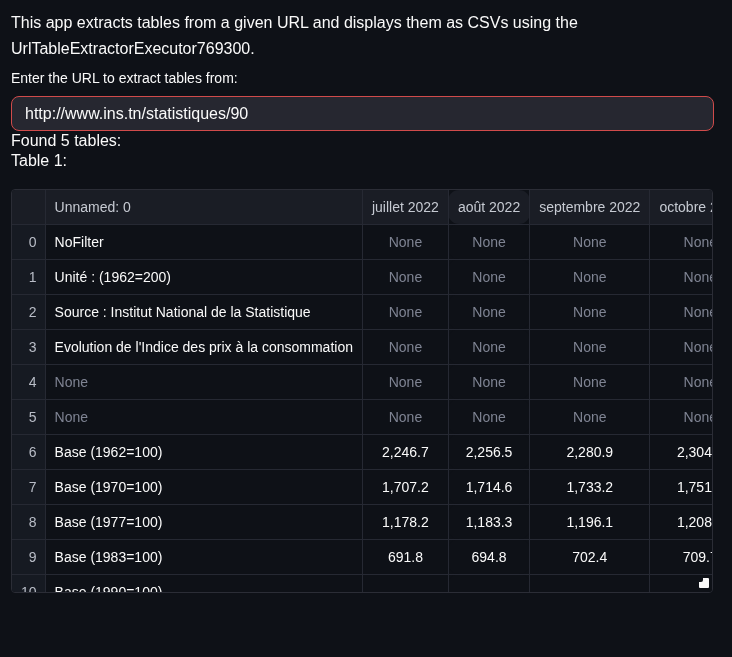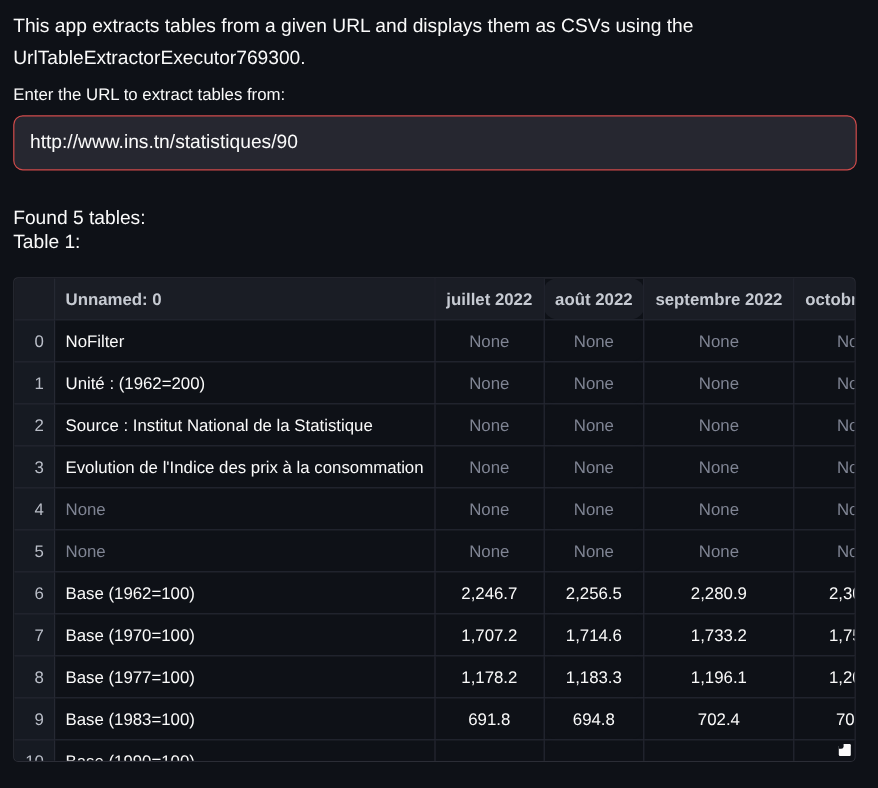--- a/index.html
+++ b/index.html
@@ -11,42 +11,42 @@
   html,body{width:732px;height:657px;overflow:hidden;}
   body{
     background:var(--background);
     font-family:"Liberation Sans","DejaVu Sans",sans-serif;
     color:var(--text);
   }
   .page{padding:10px 16px 1px 11px;}
   .intro{font-size:16px;line-height:26px;width:705px;color:var(--text);}
   .url-label{margin-top:8px;font-size:14px;line-height:17px;color:var(--text);}
   .url-input{
-    display:block;margin-top:9px;width:703px;height:46px;
+    display:block;margin-top:9px;width:703px;height:35px;
     background:var(--secondary_bg);border:1px solid var(--accent_red);
     border-radius:8px;color:var(--text);font-size:16px;
     font-family:"Liberation Sans","DejaVu Sans",sans-serif;
     padding:0 13px;outline:none;
   }
-  .found-text{margin-top:31px;font-size:16px;line-height:20px;}
+  .found-text{font-size:16px;line-height:20px;}
   .table-title{font-size:16px;line-height:20px;}
   .dataframe{
     position:relative;margin-top:18px;width:702px;height:404px;
     border:1px solid var(--border);border-radius:4px;overflow:hidden;
     background:var(--background);
   }
   table{border-collapse:collapse;table-layout:fixed;font-size:14px;}
   th,td{
     border-right:1px solid var(--grid_border);
     border-bottom:1px solid var(--grid_border);
     padding:0 9px;white-space:nowrap;overflow:hidden;
   }
   th{
     height:34px;background:var(--header_bg);color:var(--header_text);
-    font-weight:bold;text-align:left;
+    font-weight:normal;text-align:left;
   }
   td{height:35px;background:var(--background);color:var(--text);}
   td.idx{background:var(--index_bg);color:var(--index_text);text-align:right;padding-right:8px;}
   th.idx{background:var(--header_bg);}
   .num{text-align:center;}
   .muted{color:var(--muted_text);}
   .col0{width:49px;} .col1{width:259px;} .col2{width:77px;} .col3{width:75px;border-radius:11px;}
   .col4{width:108px;} .col5{width:94px;}
   .resize-handle{
     position:absolute;right:3px;bottom:4px;width:10px;height:10px;

